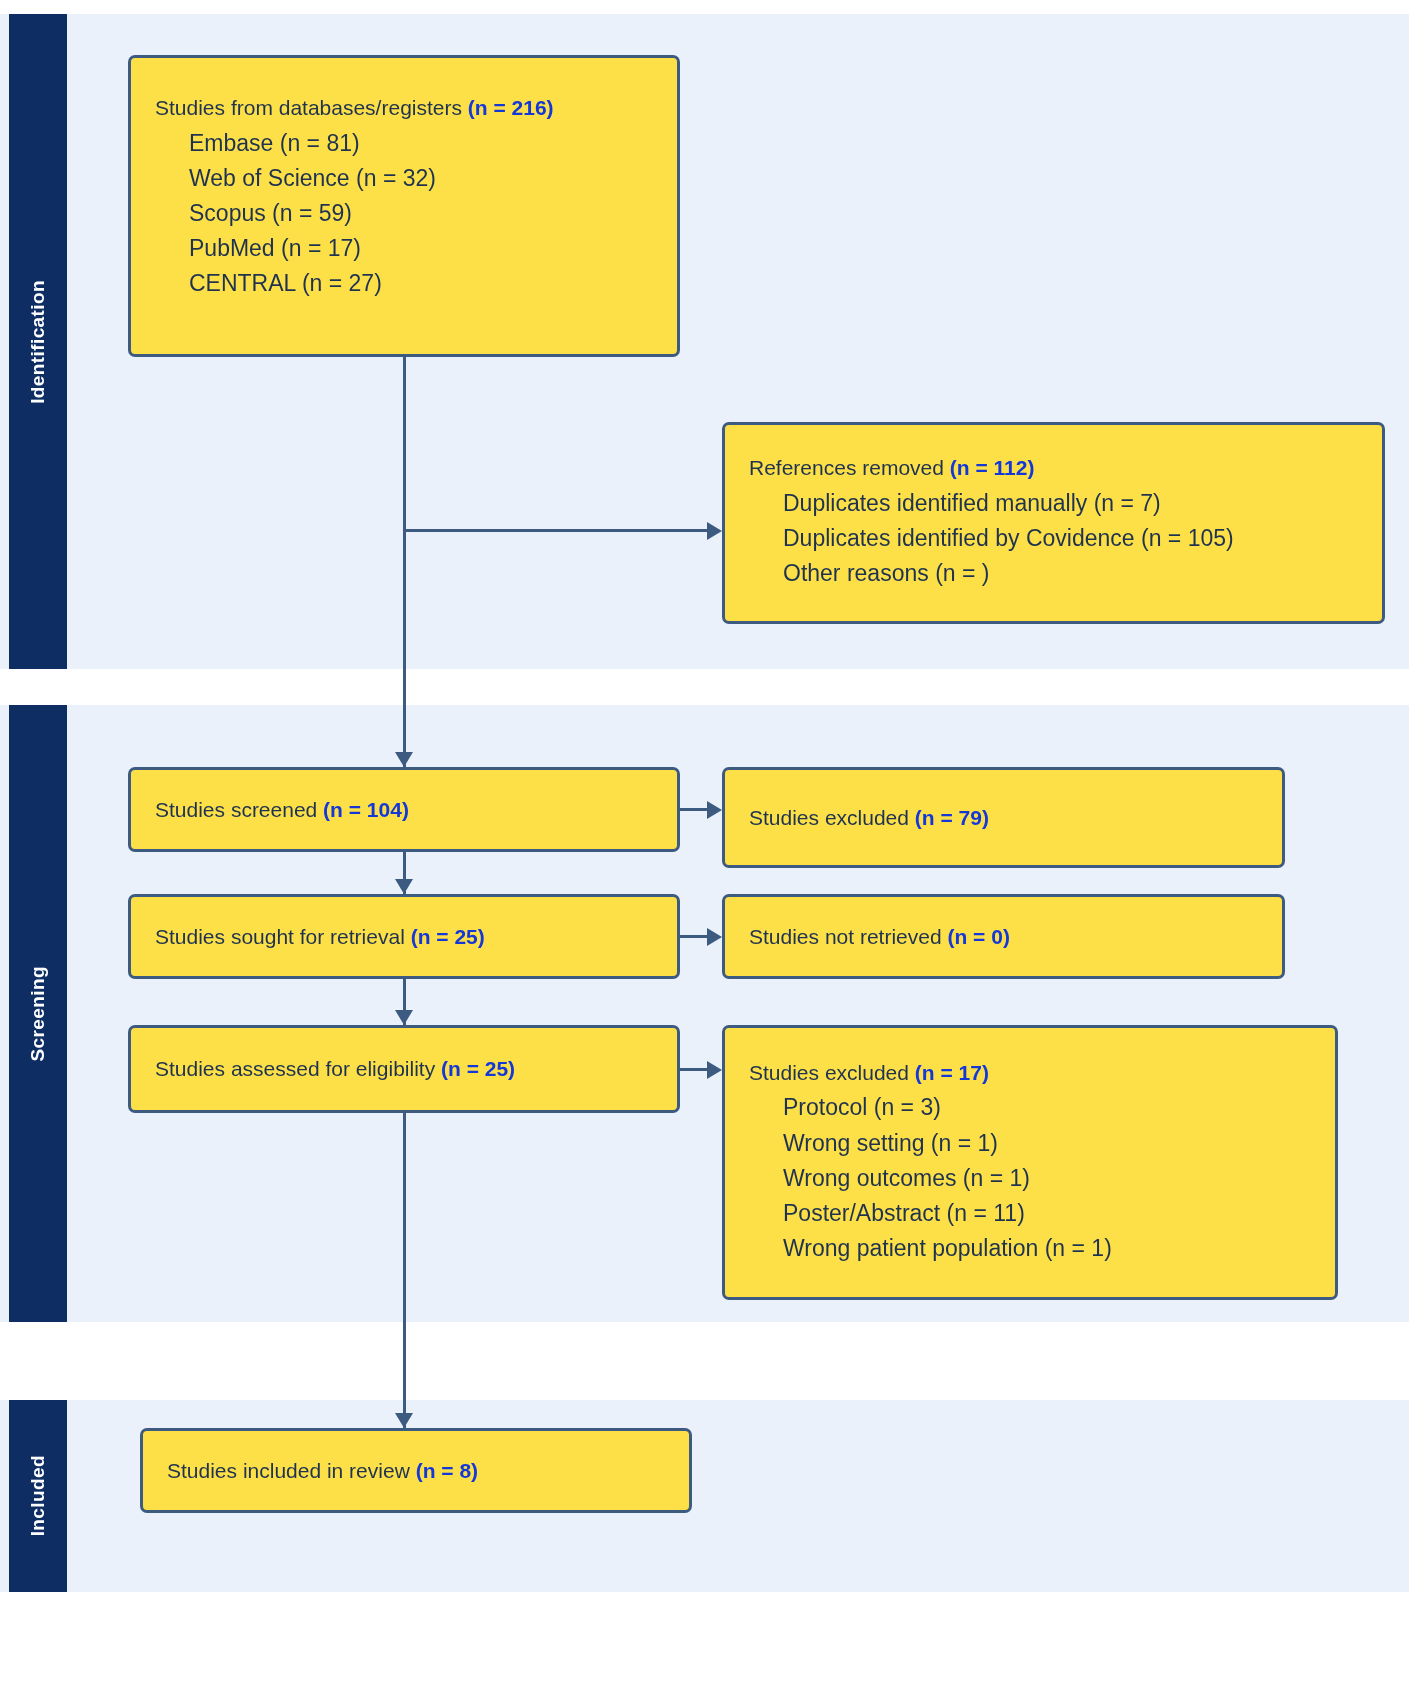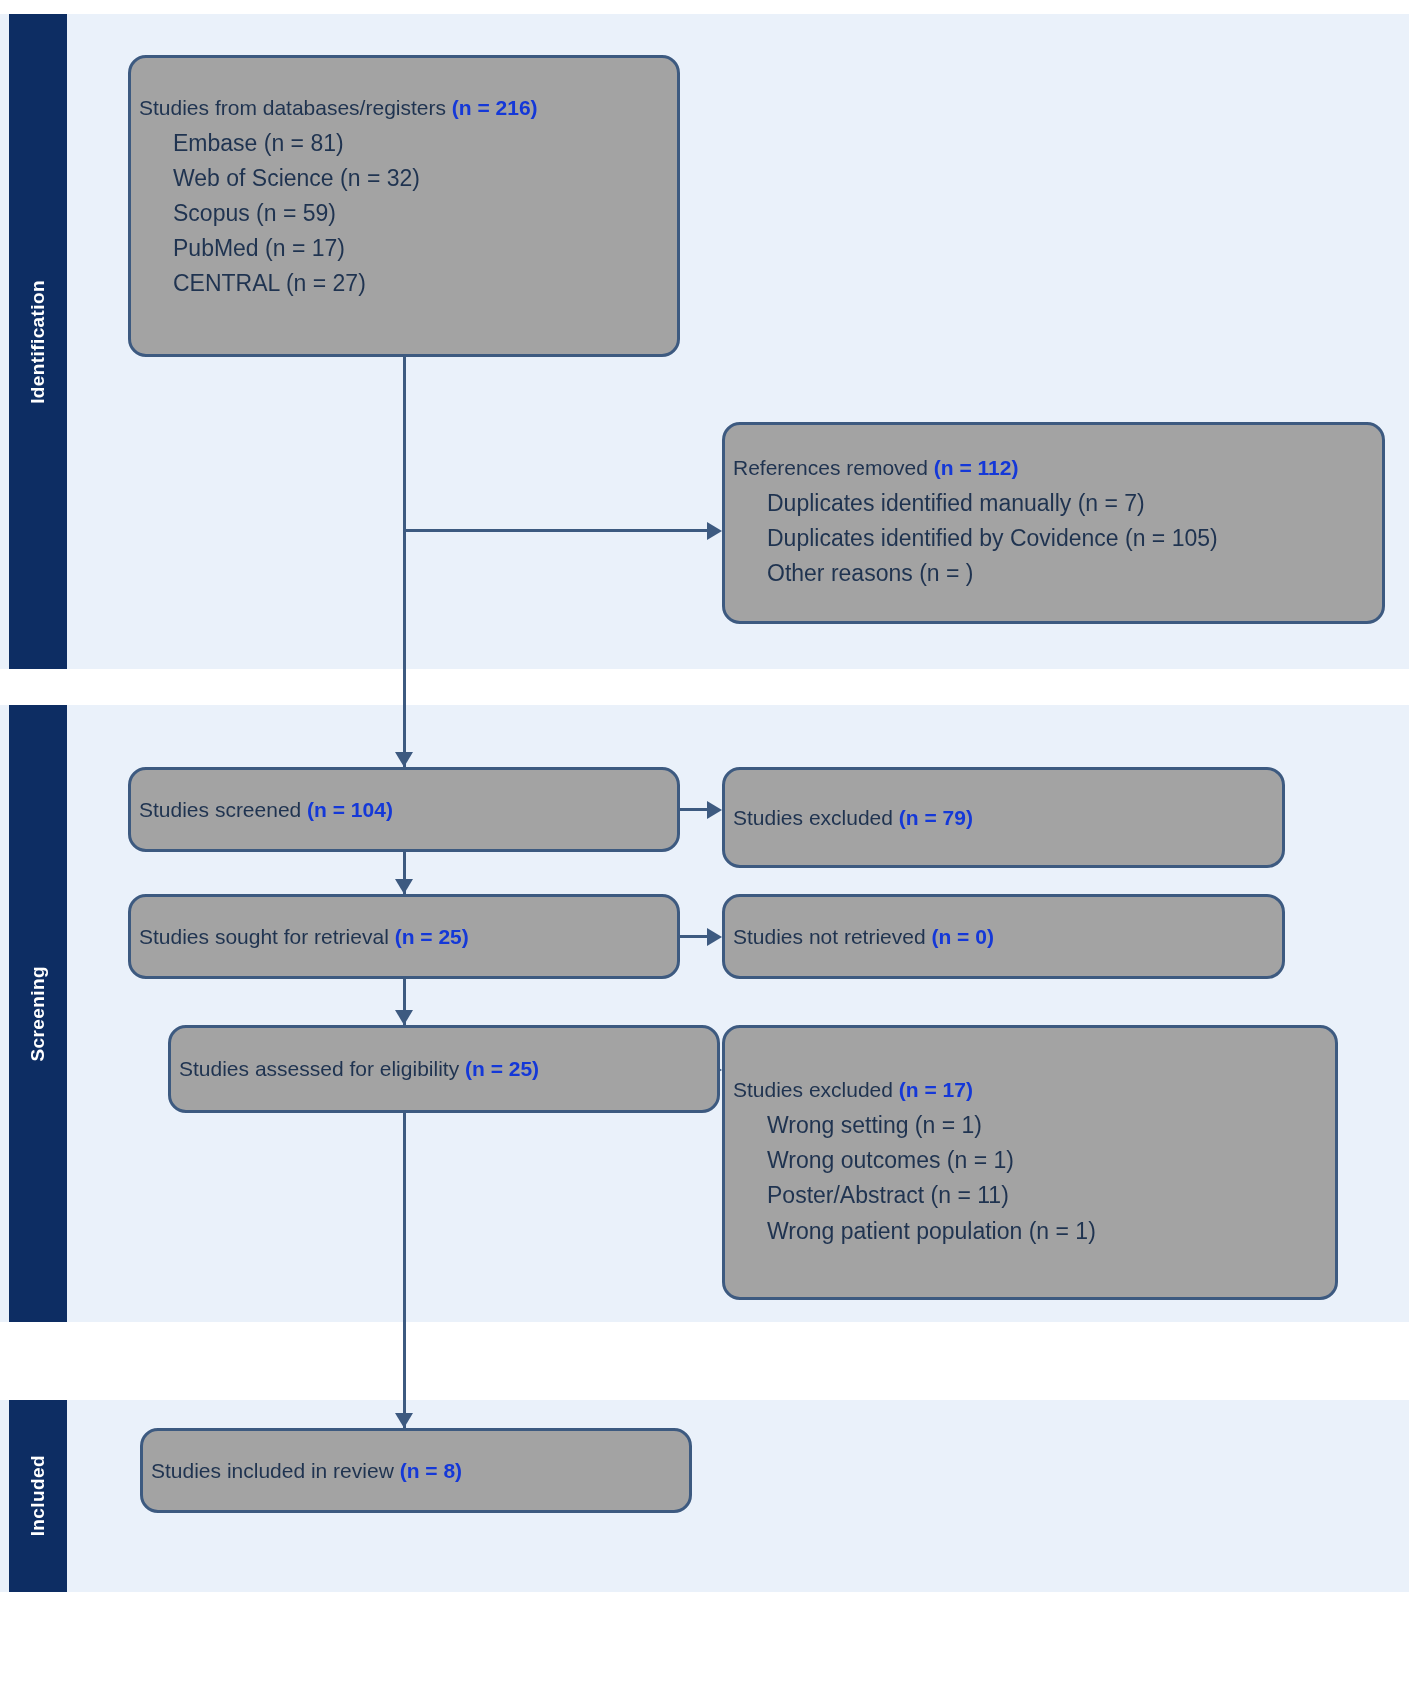--- a/index.html
+++ b/index.html
@@ -44,25 +44,25 @@
     letter-spacing: 0.4px;
     white-space: nowrap;
   }
   .tab-identification { left: 9px; top: 14px;   width: 58px; height: 655px; }
   .tab-screening      { left: 9px; top: 705px;  width: 58px; height: 617px; }
   .tab-included       { left: 9px; top: 1400px; width: 58px; height: 192px; }
 
   
   .box {
     position: absolute;
-    background: #a3a3a3;
+    background: #fde047;
     border: 3px solid #3d5a80;
-    border-radius: 18px;
+    border-radius: 7px;
     box-sizing: border-box;
-    padding: 0 8px;
+    padding: 0 24px;
     display: flex;
     flex-direction: column;
     justify-content: center;
   }
   .box .headline {
     font-size: 21px;
     color: #1f3350;
     line-height: 1.32;
     white-space: nowrap;
   }
@@ -82,21 +82,21 @@
     white-space: nowrap;
   }
 
   
   .box-databases   { left: 128px; top: 55px;   width: 552px; height: 302px; padding-top: 36px; justify-content: flex-start; }
   .box-removed     { left: 722px; top: 422px;  width: 663px; height: 202px; }
   .box-screened    { left: 128px; top: 767px;  width: 552px; height: 85px;  }
   .box-excluded79  { left: 722px; top: 767px;  width: 563px; height: 101px;  }
   .box-sought      { left: 128px; top: 894px;  width: 552px; height: 85px;  }
   .box-notretr     { left: 722px; top: 894px;  width: 563px; height: 85px;  }
-  .box-assessed    { left: 128px; top: 1025px; width: 552px; height: 88px; margin-left: 40px;  }
+  .box-assessed    { left: 128px; top: 1025px; width: 552px; height: 88px;  }
   .box-excluded17  { left: 722px; top: 1025px; width: 616px; height: 275px; }
   .box-included    { left: 140px; top: 1428px; width: 552px; height: 85px;  }
 
   
   .conn {
     position: absolute;
     background: #3d5a80;
   }
   .v-line { width: 3px; }
   .h-line { height: 3px; }
@@ -232,20 +232,21 @@
     <div class="headline">
       <span>Studies assessed for eligibility </span><span class="count">(n = 25)</span>
     </div>
   </div>
 
   <div class="box box-excluded17">
     <div class="headline">
       <span>Studies excluded </span><span class="count">(n = 17)</span>
     </div>
     <ul>
+      <li>Protocol (n = 3)</li>
       <li>Wrong setting (n = 1)</li>
       <li>Wrong outcomes (n = 1)</li>
       <li>Poster/Abstract (n = 11)</li>
       <li>Wrong patient population (n = 1)</li>
     </ul>
   </div>
 
   <div class="box box-included">
     <div class="headline">
       <span>Studies included in review </span><span class="count">(n = 8)</span>

